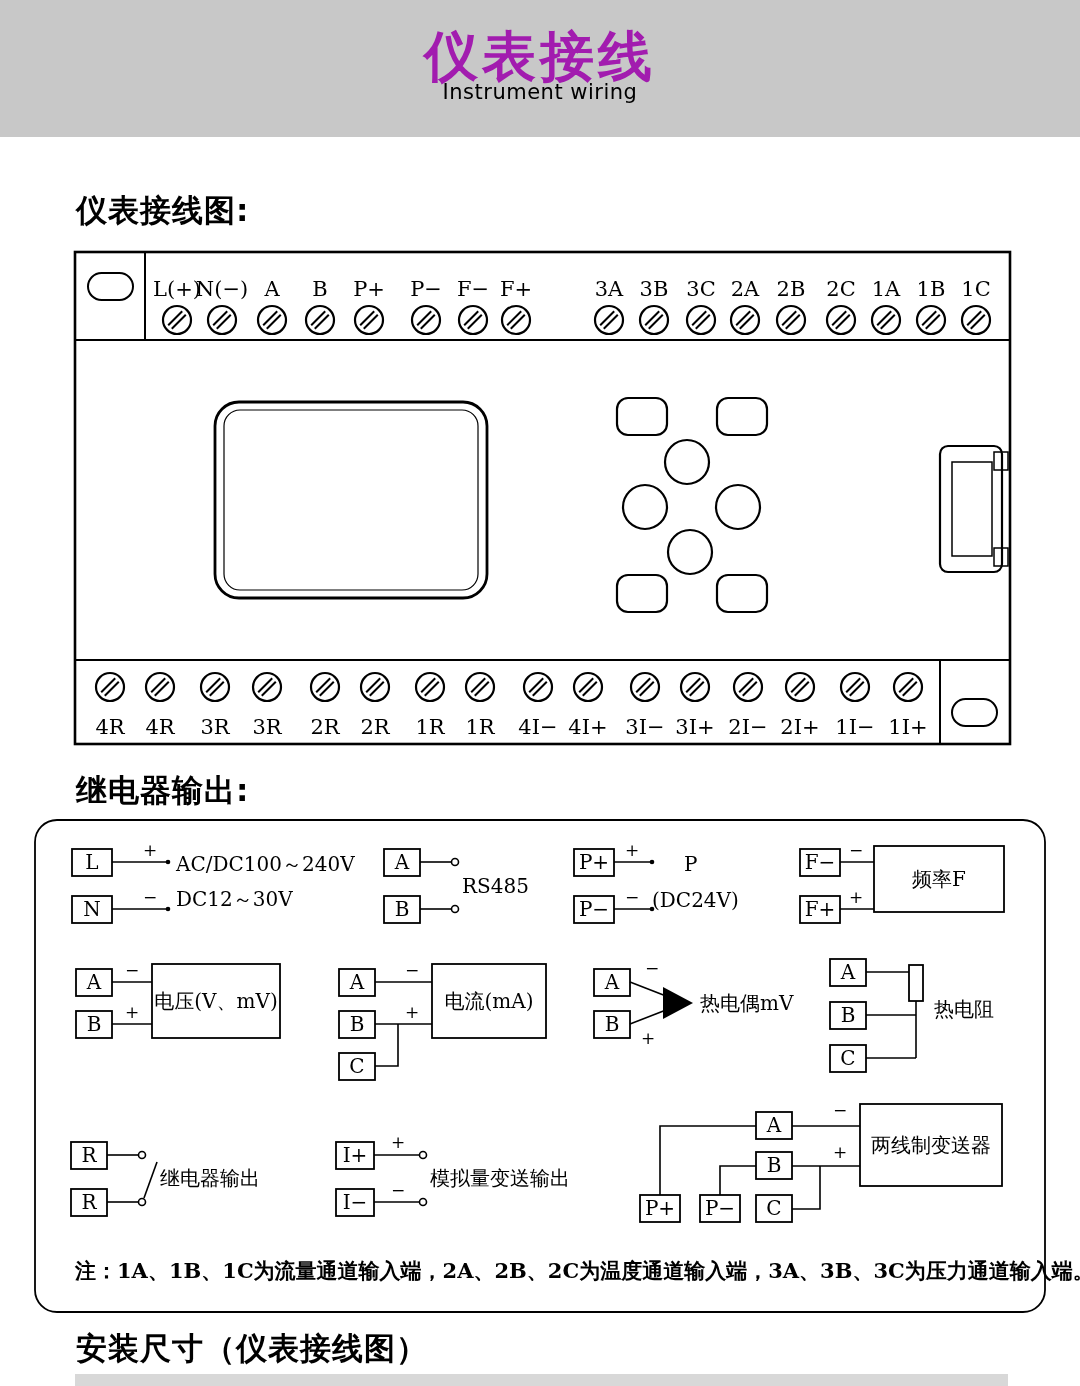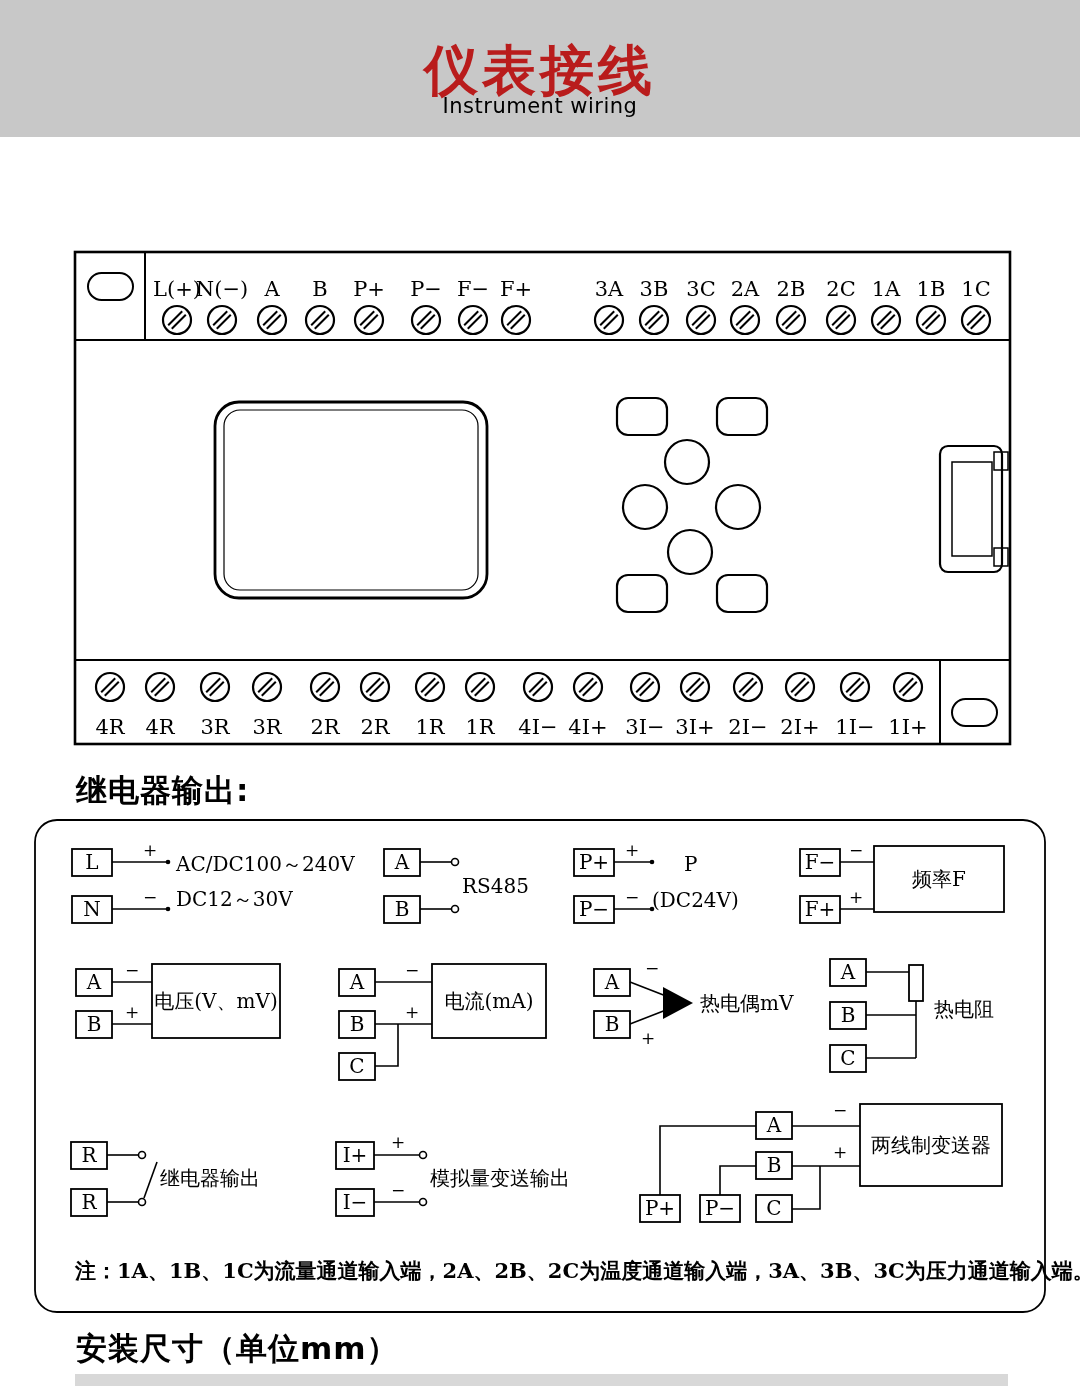--- a/index.html
+++ b/index.html
@@ -1,20 +1,20 @@
 <!DOCTYPE html>
 <html><head>
 <meta charset="utf-8">
 <style>
   * { margin:0; padding:0; box-sizing:border-box; }
   body { background:#ffffff; }
   .page { position:relative; width:1080px; height:1386px; background:#fff; overflow:hidden;
           font-family:"DejaVu Sans","Liberation Sans",sans-serif; color:#000; }
   .band { position:absolute; left:0; top:0; width:1080px; height:137px; background:#c8c8c8; text-align:center; }
-  .band-title { padding-top:42px; font-size:54px; font-weight:700; letter-spacing:4px; line-height:1.08; color:#b91c1c; }
+  .band-title { padding-top:28px; font-size:54px; font-weight:700; letter-spacing:4px; line-height:1.08; color:#a21caf; }
   .band-sub { font-size:21px; color:#000000; margin-top:-6px; letter-spacing:0.5px; }
   .h-section { position:absolute; left:76px; font-size:31px; font-weight:600; letter-spacing:1px; color:#000; }
   .art { position:absolute; left:0; top:0; }
   .art .bx  { fill:none; stroke:#000; stroke-width:1.8; }
   .art .wr  { fill:none; stroke:#000; stroke-width:1.6; }
   .art .oc  { fill:#fff; stroke:#000; stroke-width:1.6; }
   .art .dot { fill:#000; stroke:none; }
   .art .tri { fill:#000; stroke:none; }
   .art .tx   { fill:#000; stroke:none; font-family:"DejaVu Serif","Liberation Serif",serif; font-size:20px; }
   .art .tx21 { fill:#000; stroke:none; font-family:"DejaVu Serif","Liberation Serif",serif; font-size:21px; }
@@ -25,22 +25,23 @@
 </head>
 <body>
 
 <div class="page">
 
   <div class="band">
     <div class="band-title">仪表接线</div>
     <div class="band-sub">Instrument wiring</div>
   </div>
 
+  <div class="h-section" style="top:190px">仪表接线图:</div>
   <div class="h-section" style="top:770px">继电器输出:</div>
-  <div class="h-section" style="top:1328px">安装尺寸（单位mm）</div>
+  <div class="h-section" style="top:1328px">安装尺寸（仪表接线图）</div>
   <div class="table-edge"></div>
 
   <svg class="art" width="1080" height="1386" viewBox="0 0 1080 1386" xmlns="http://www.w3.org/2000/svg">
     <defs>
       <g id="screw">
         <circle r="14" fill="#ffffff" stroke="#000000" stroke-width="2.2"></circle>
         <line x1="-8.8" y1="5.2" x2="5.2" y2="-8.8" stroke="#000000" stroke-width="2"></line>
         <line x1="-5.2" y1="8.8" x2="8.8" y2="-5.2" stroke="#000000" stroke-width="2"></line>
       </g>
     </defs>

